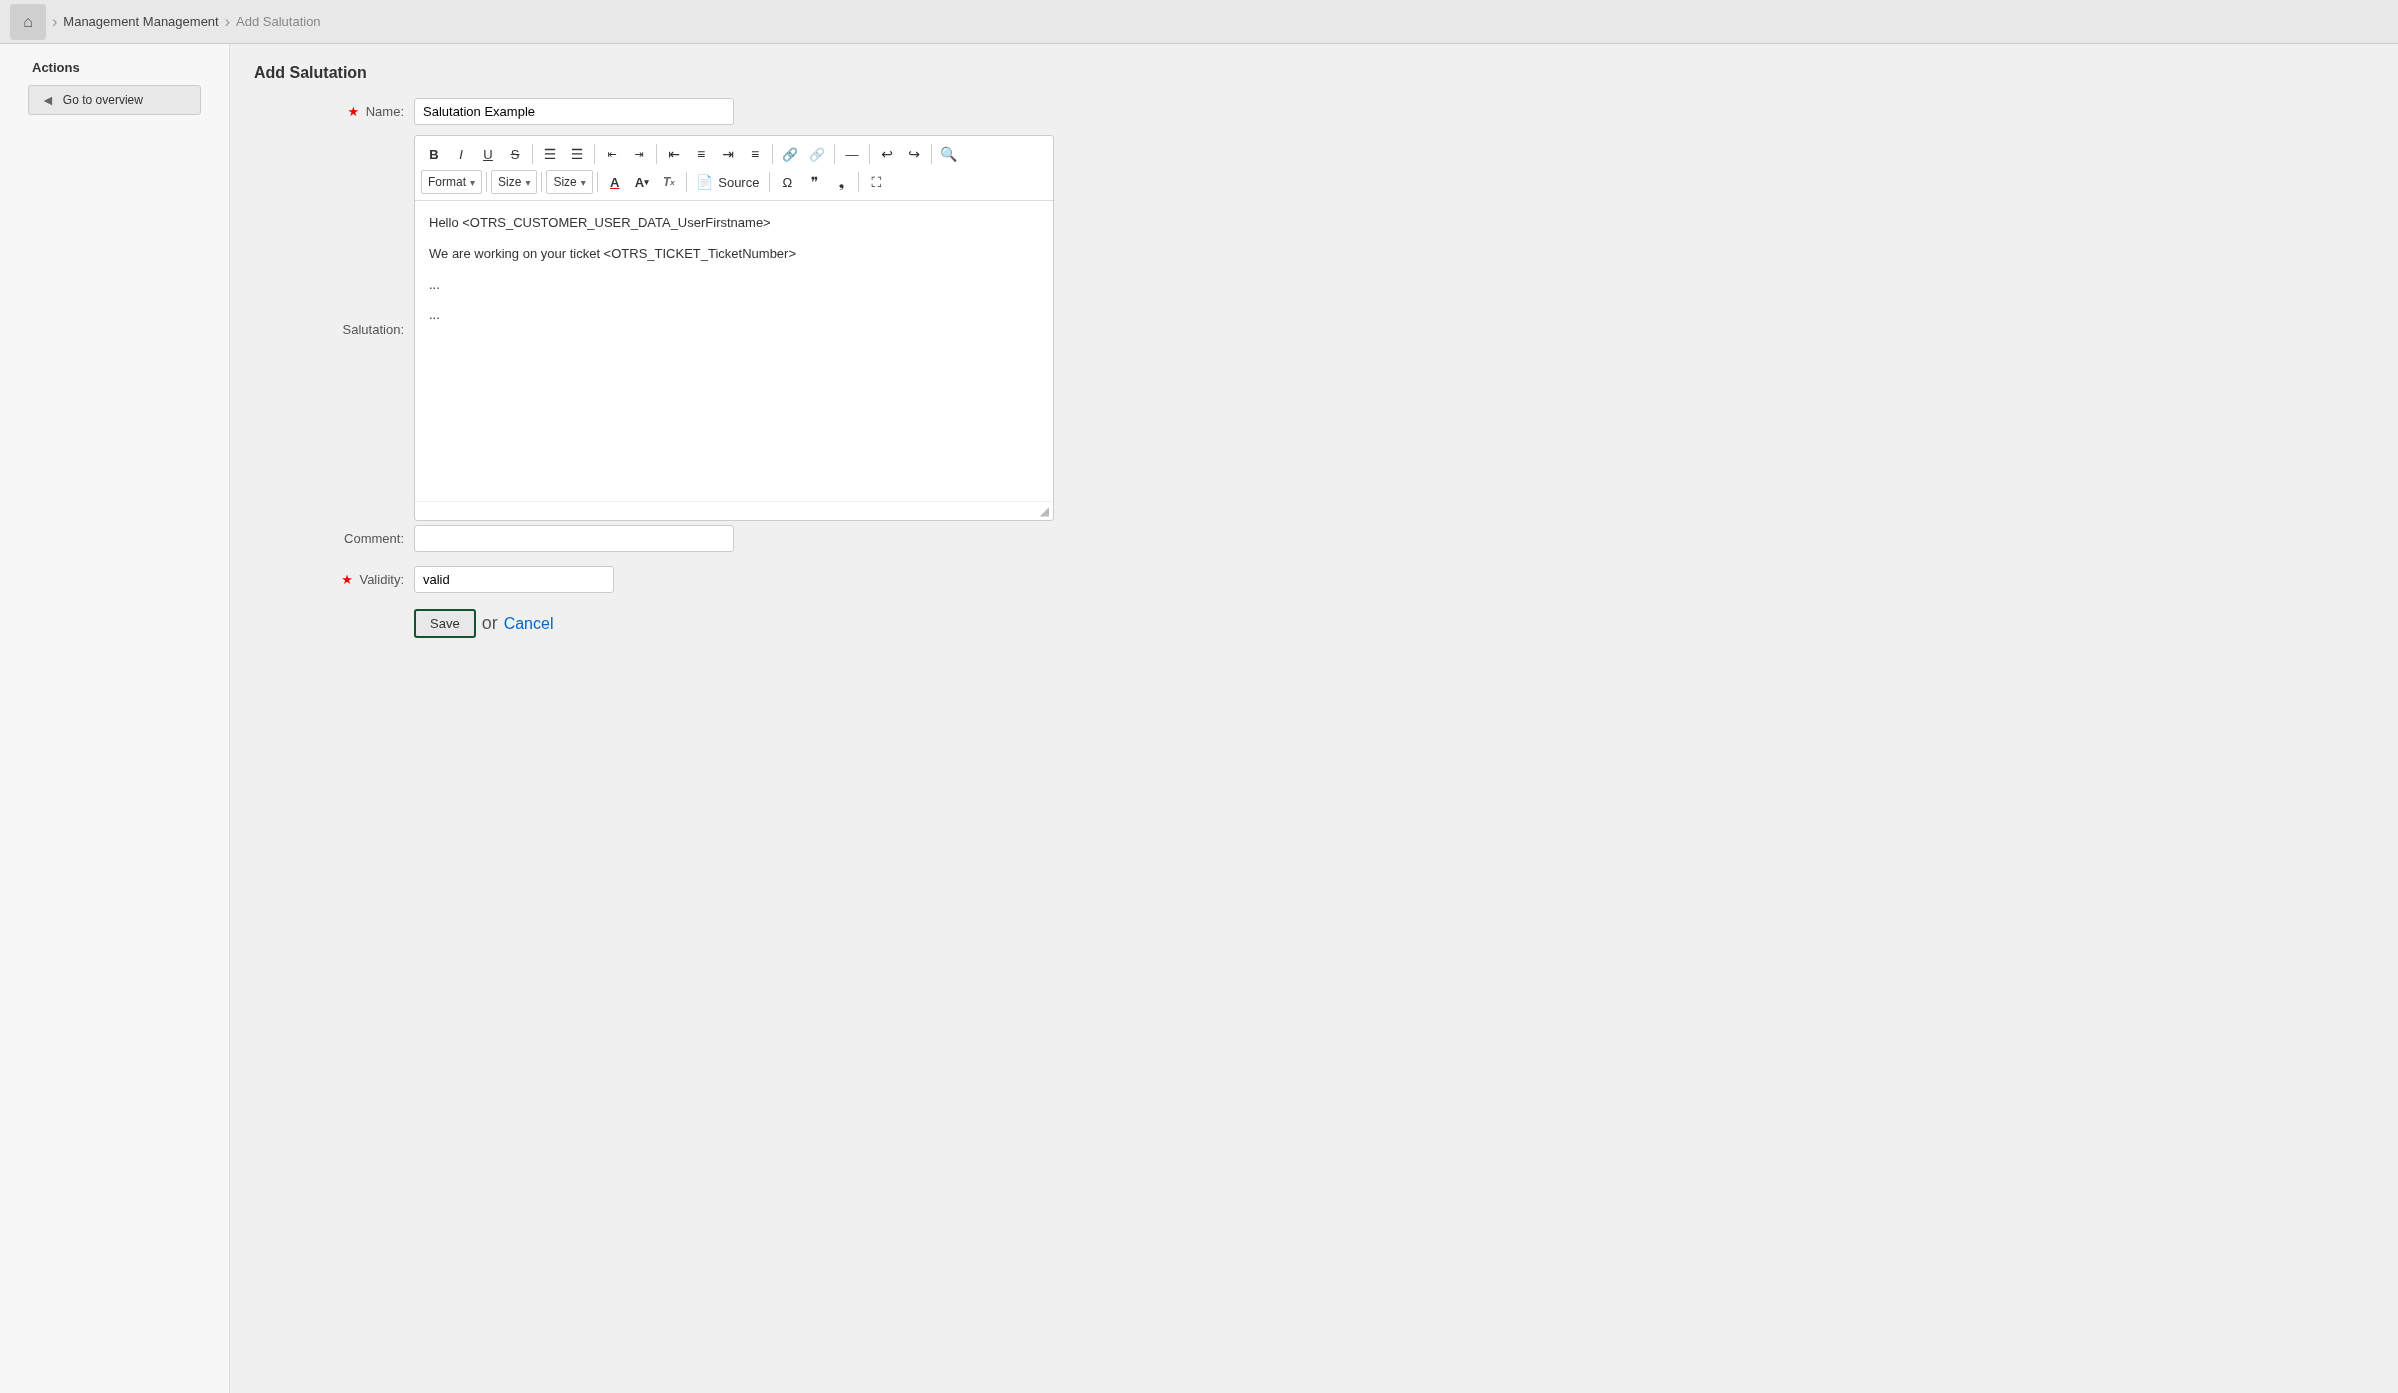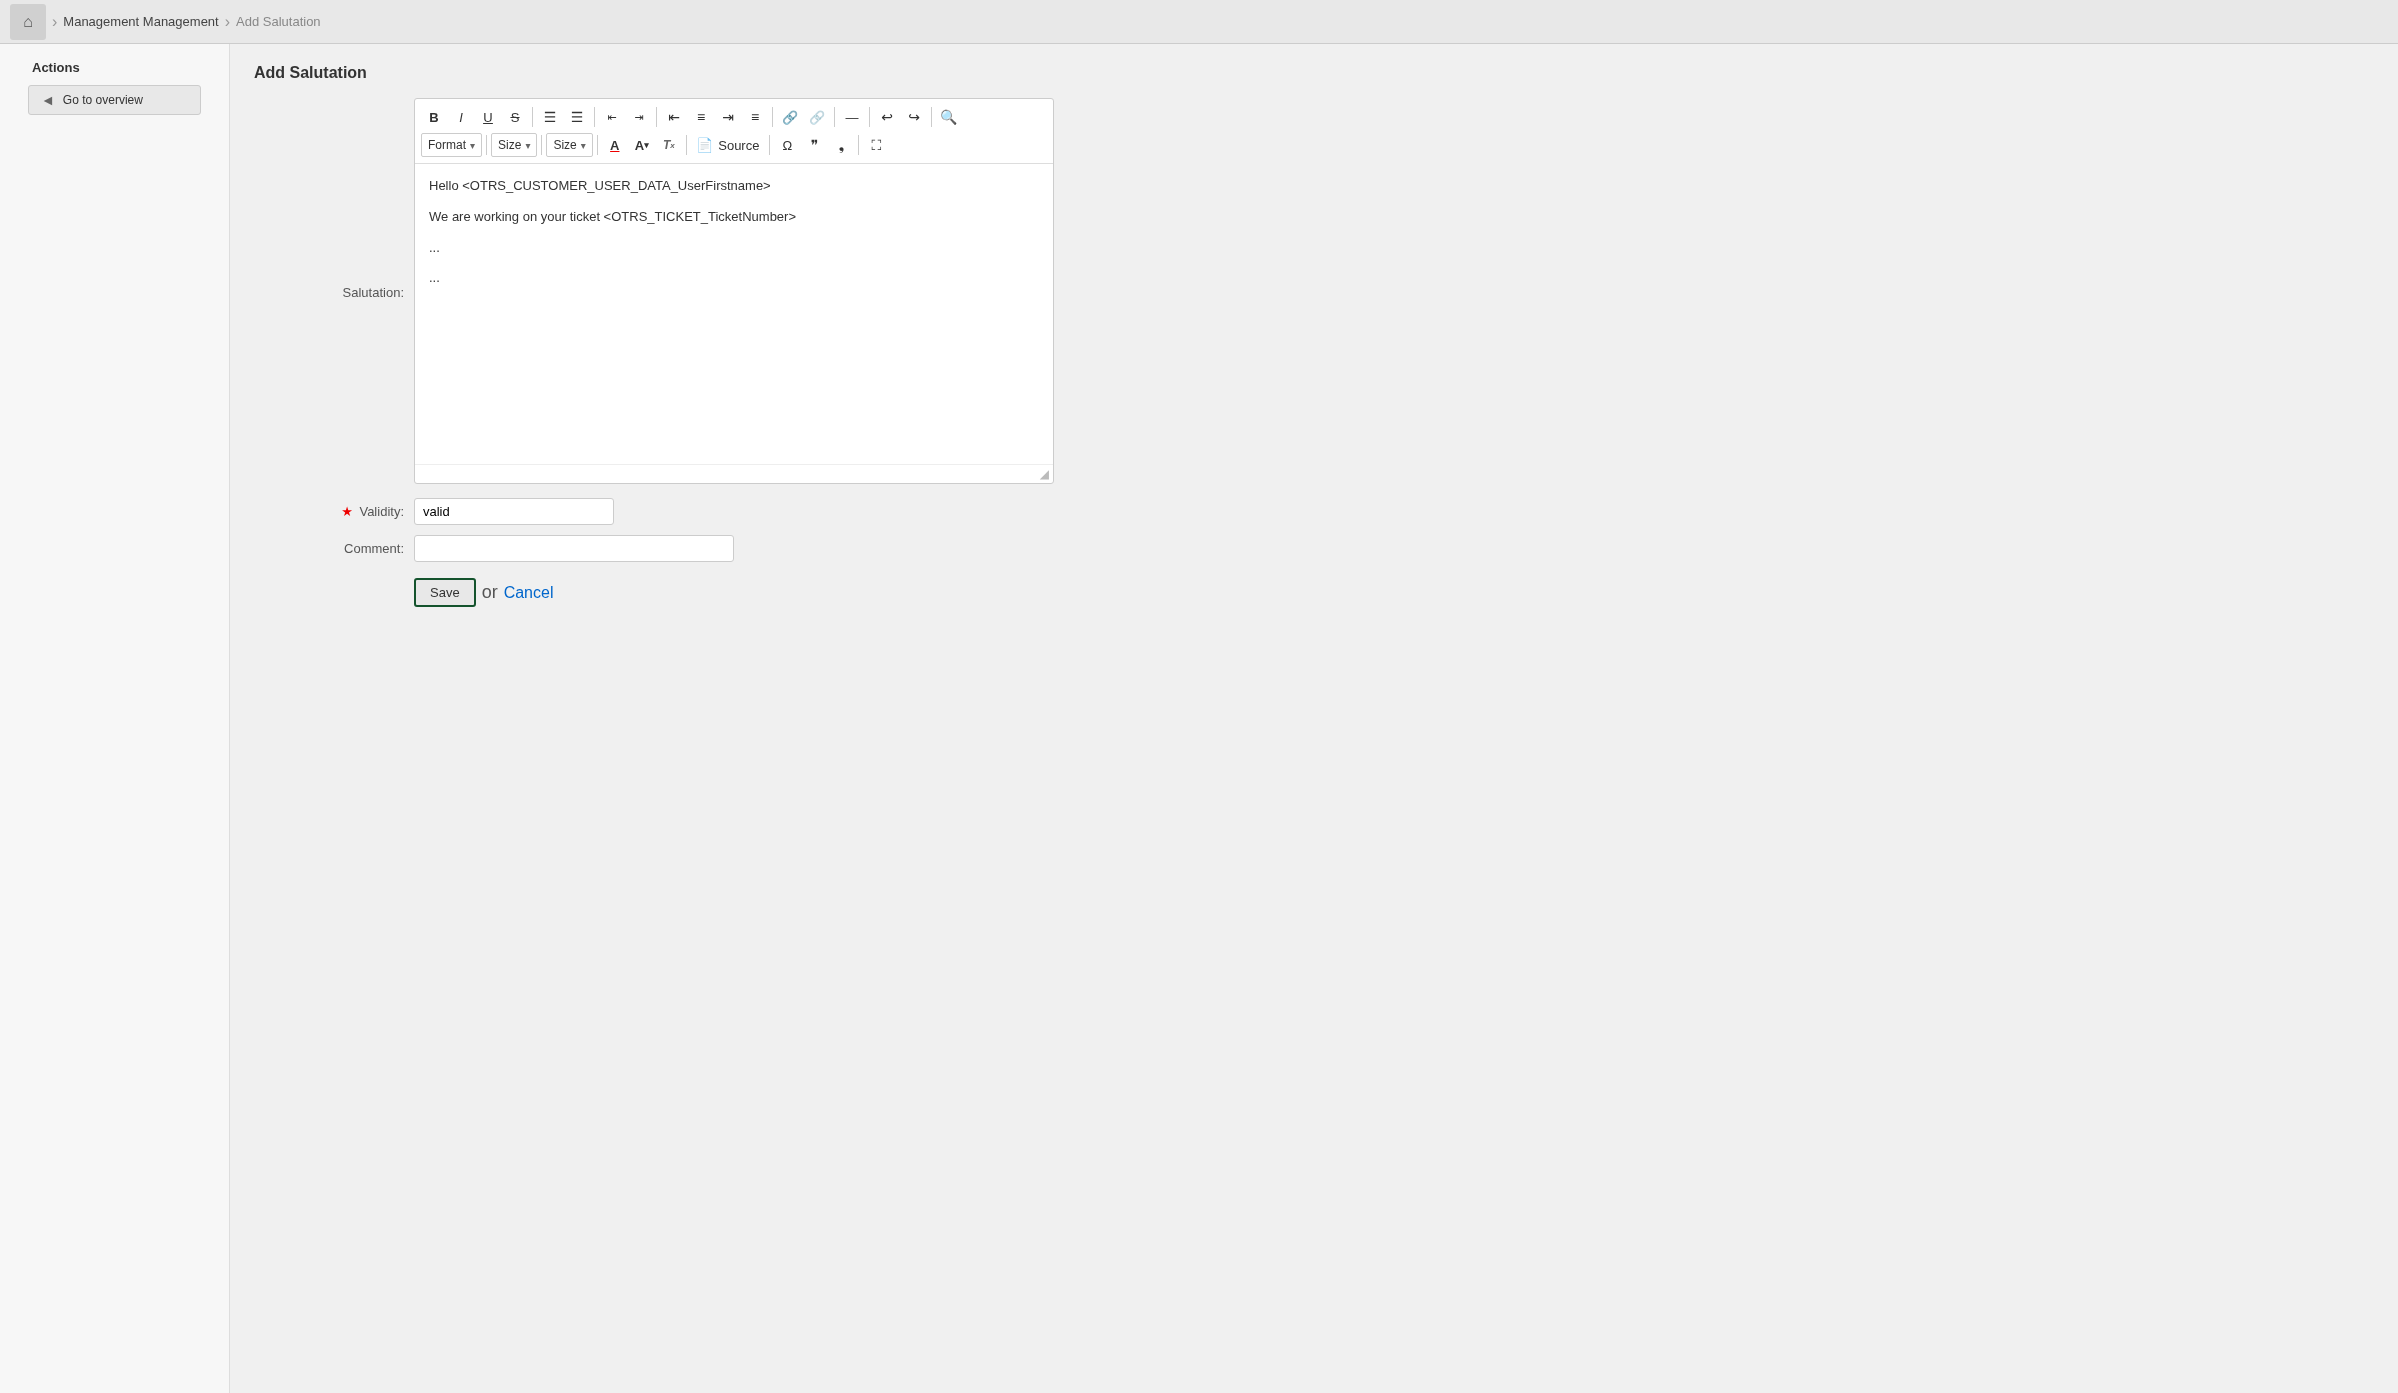--- a/index.html
+++ b/index.html
@@ -282,20 +282,27 @@
     <div class="sidebar-title">Actions</div>
     <div class="sidebar-action">
       <span class="sidebar-action-arrow">◄</span>
       <span>Go to overview</span>
     </div>
   </aside>
 
   <main class="content">
     <h1 class="content-title">Add Salutation</h1>
 
+    <div class="form-row">
+      <label class="form-label">
+        <span class="required">★</span>
+        <span>Name:</span>
+      </label>
+      <input class="form-input" type="text" value="Salutation Example" style="">
+    </div>
 
     <div class="salutation-label-row">
       <div class="salutation-label">Salutation:</div>
       <div class="editor-container">
 
         <div class="toolbar">
           <div class="toolbar-row">
             <button class="toolbar-btn">
                 <b>B</b>
               </button>
@@ -370,32 +377,32 @@
           <p>...</p>
           <p>...</p>
         </div>
 
         <div class="editor-resize">
           <span class="resize-icon">◢</span>
         </div>
       </div>
     </div>
 
+    <div class="form-row">
+      <label class="form-label">Comment:</label>
+      <input class="form-input" type="text" value="" style="">
+    </div>
+
     <div class="form-row form-section">
       <label class="form-label">
         <span class="required">★</span>
         <span>Validity:</span>
       </label>
       <input class="form-input" type="text" style="width: 200px;" value="valid">
     </div>
 
-    <div class="form-row">
-      <label class="form-label">Comment:</label>
-      <input class="form-input" type="text" value="" style="">
-    </div>
-
     <div class="form-actions">
       <button class="btn-save">Save</button>
       <span class="btn-or">or</span>
       <a class="btn-cancel" href="#">Cancel</a>
     </div>
   </main>
 </div>
 
 </body></html>

